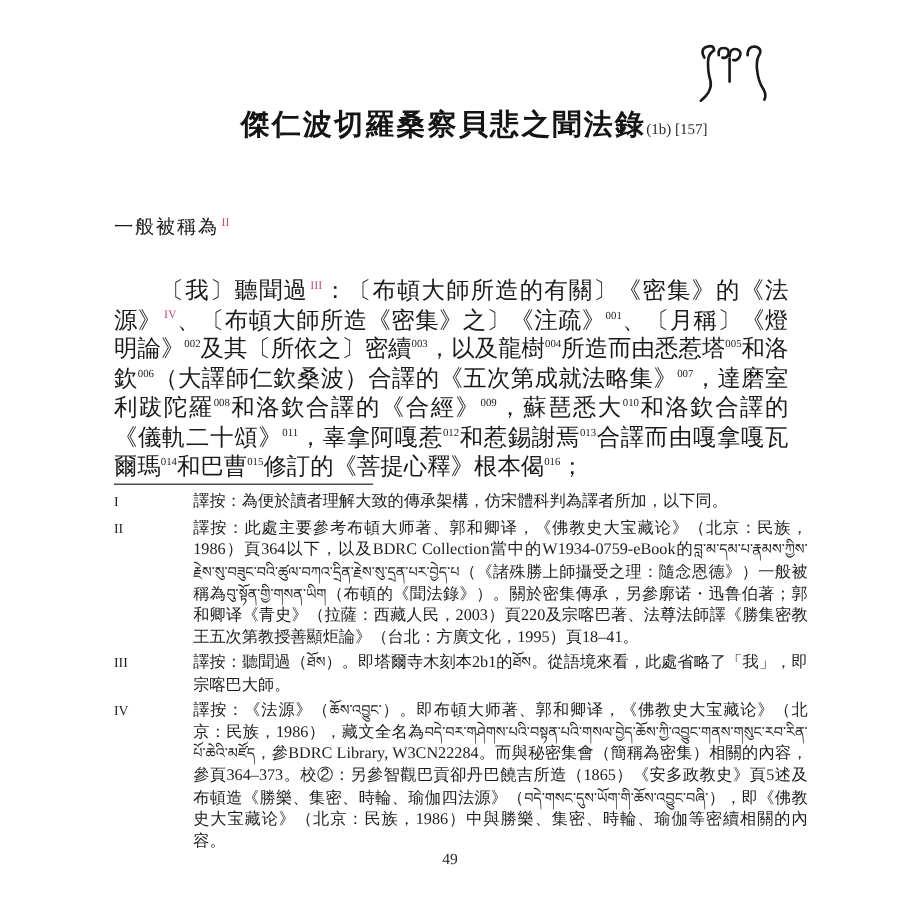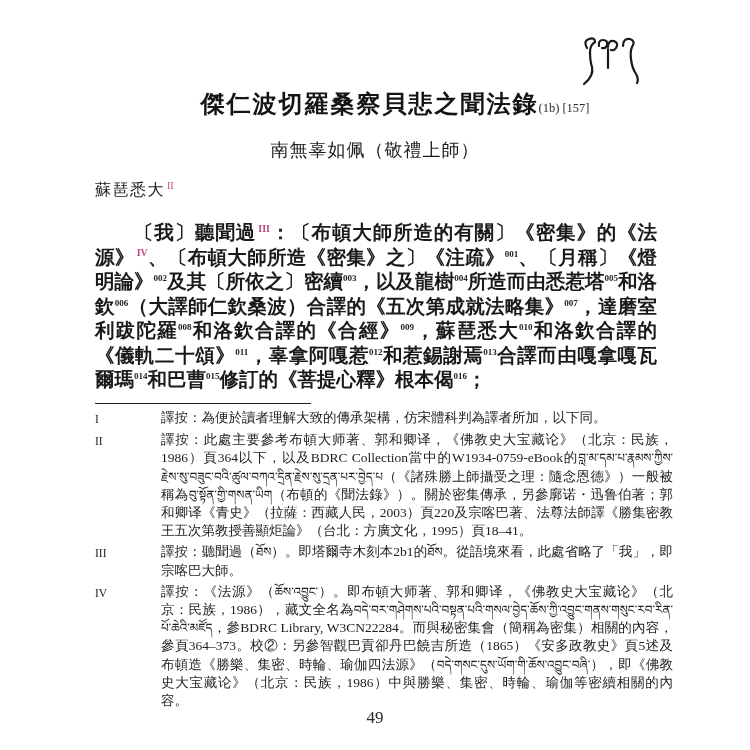--- a/index.html
+++ b/index.html
@@ -39,23 +39,23 @@
   }
   sup.roman{
     color:#bf4b80;font-size:10px;vertical-align:super;line-height:0;
     margin-left:2px;letter-spacing:0;
   }
   sup.num{
     color:#222;font-size:9px;vertical-align:super;line-height:0;letter-spacing:0;
   }
   
   .body-par{
-    position:absolute;top:221px;left:95px;width:562px;
+    position:absolute;top:231px;left:95px;width:562px;
     font-size:19.5px;line-height:24.5px;text-align:justify;
-    text-indent:2em;color:#1a1a1a;font-weight:bold;
+    text-indent:2em;color:#1a1a1a;
   }
   
   .fn-rule{
     position:absolute;top:403px;left:95px;width:216px;height:0;
     border-top:1.6px solid #222;
   }
   
   .footnotes{
     position:absolute;top:409px;left:95px;width:578px;
     font-size:13.5px;line-height:18.2px;color:#1d1d1d;
@@ -65,21 +65,21 @@
     flex:0 0 34px;font-size:11.5px;padding-top:1px;
     font-family:"Liberation Serif",serif;color:#1d1d1d;
   }
   .fn-text{flex:1;text-align:justify;margin-left:32px;}
   .fn-text .tib{
     font-size:12px;letter-spacing:0;
   }
   
   .page-number{
     position:absolute;top:708px;left:0;width:750px;
-    text-align:center;font-size:17px;color:#2a2a2a;
+    text-align:center;font-size:13px;color:#2a2a2a;
   }
 </style>
 </head>
 <body>
 
 <div id="page">
 
   <div class="folio-glyph">
     <svg viewBox="0 0 66 56" fill="none" stroke="#1a1a1a" stroke-width="2.2" stroke-linecap="round">
       <path d="M13 14 q-4 -7 2 -9 q6 -2 6 3 q-5 3 -5 10 q0 9 2 15 q2 9 -8 17"></path>
@@ -87,25 +87,24 @@
       <path d="M25 12 q-1 -6 4 -6 q5 0 4 5 q-1 4 -5 3"></path>
       <path d="M34 13 q0 -7 6 -6 q5 2 2 7 q-2 3 -5 2"></path>
       <path d="M34 15 l0 19"></path>
     </svg>
   </div>
 
   <div class="title-line">
     <span class="title-main">傑仁波切羅桑察貝悲之聞法錄</span><span class="title-ref">(1b) [157]</span>
   </div>
 
-  <div class="dedication">南無辜如佩（敬禮上師）</div>
 
   <div class="headings">
     <div class="section-heading">
-      <span>蘇琶悉大</span><sup class="roman">II</sup>
+      <span>一般被稱為</span><sup class="roman">II</sup>
     </div>
   </div>
 
   <div class="body-par" id="body-par"><span>〔我〕聽聞過</span><sup class="roman">III</sup><span>：〔布頓大師所造的有關〕《密集》的《法源》</span><sup class="roman">IV</sup><span>、〔布頓大師所造《密集》之〕《注疏》</span><sup class="num">001</sup><span>、〔月稱〕《燈明論》</span><sup class="num">002</sup><span>及其〔所依之〕密續</span><sup class="num">003</sup><span>，以及龍樹</span><sup class="num">004</sup><span>所造而由悉惹塔</span><sup class="num">005</sup><span>和洛欽</span><sup class="num">006</sup><span>（大譯師仁欽桑波）合譯的《五次第成就法略集》</span><sup class="num">007</sup><span>，達磨室利跋陀羅</span><sup class="num">008</sup><span>和洛欽合譯的《合經》</span><sup class="num">009</sup><span>，蘇琶悉大</span><sup class="num">010</sup><span>和洛欽合譯的《儀軌二十頌》</span><sup class="num">011</sup><span>，辜拿阿嘎惹</span><sup class="num">012</sup><span>和惹錫謝焉</span><sup class="num">013</sup><span>合譯而由嘎拿嘎瓦爾瑪</span><sup class="num">014</sup><span>和巴曹</span><sup class="num">015</sup><span>修訂的《菩提心釋》根本偈</span><sup class="num">016</sup><span>；</span></div>
 
   <div class="fn-rule"></div>
 
   <div class="footnotes" id="footnotes-list">
       <div class="footnote">
         <div class="fn-label">I</div>

